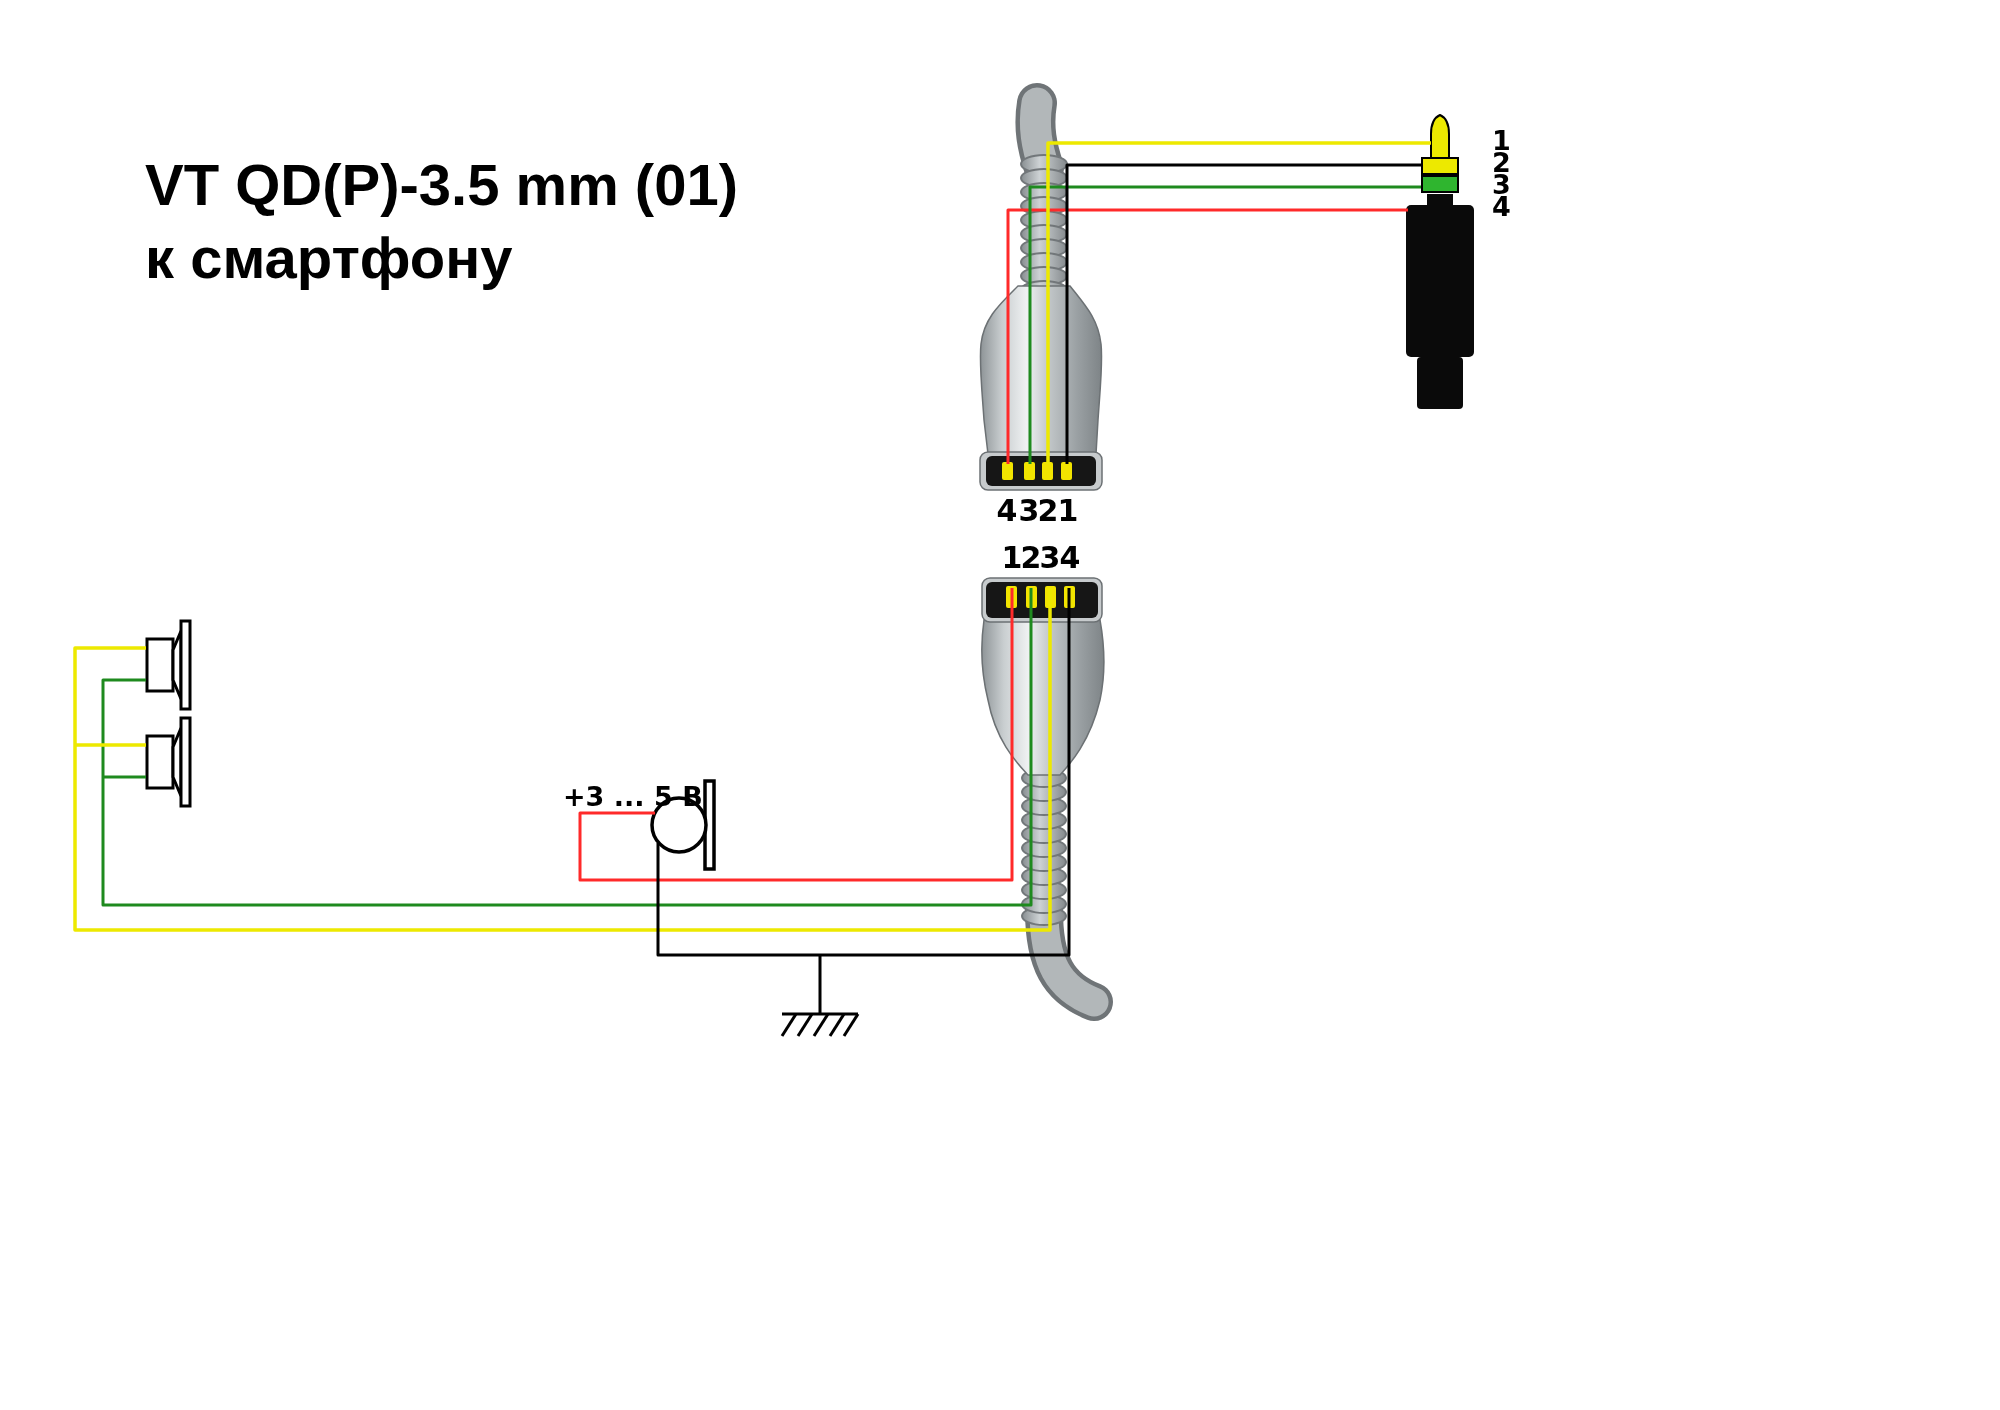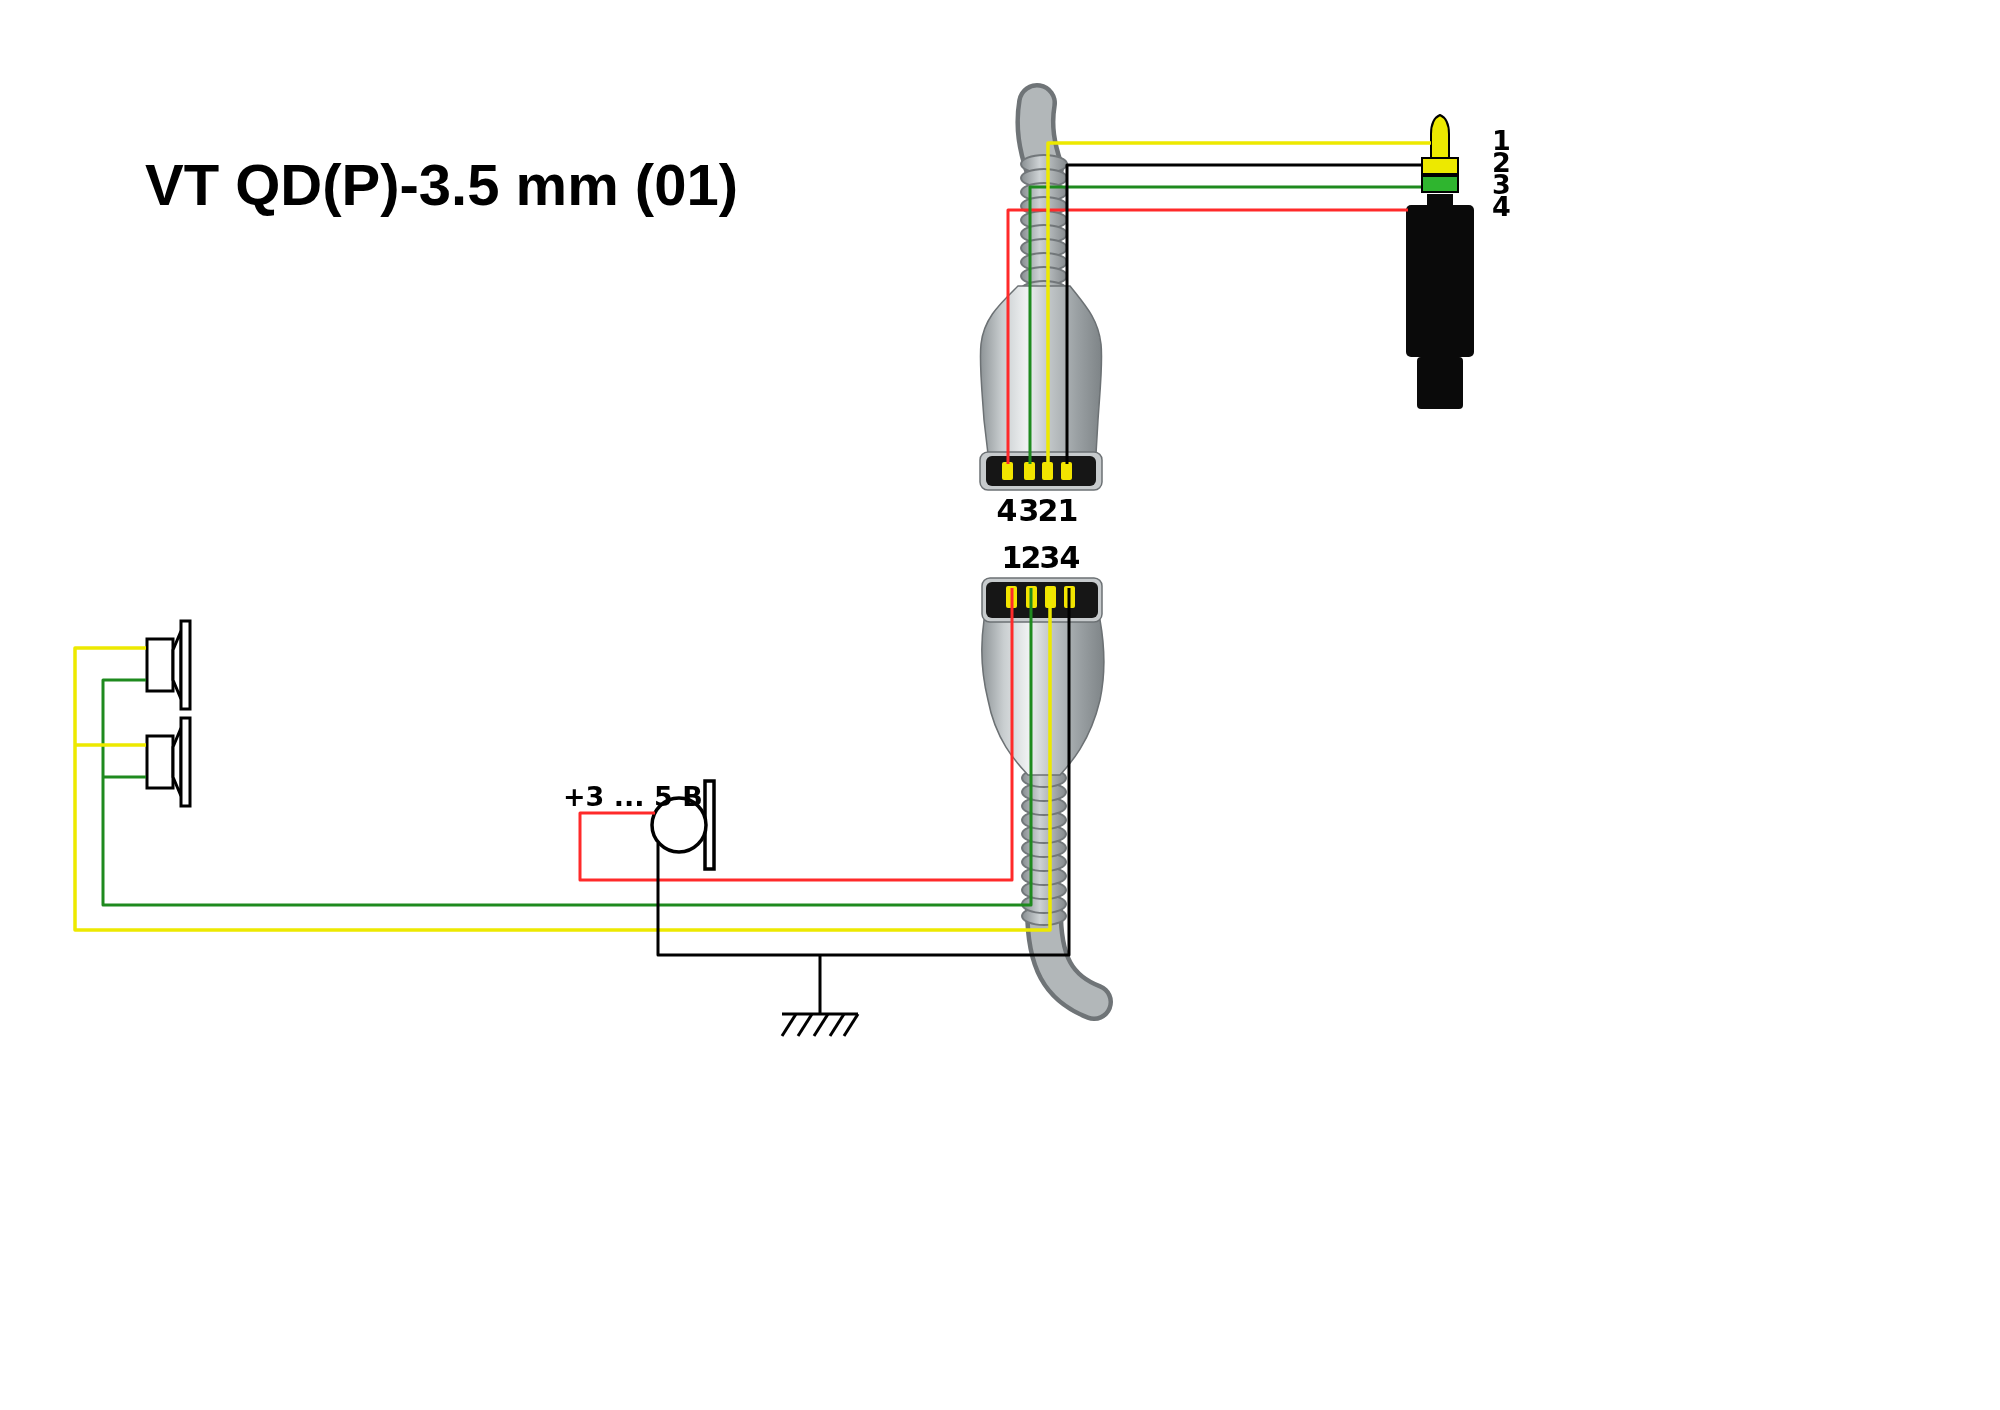--- a/index.html
+++ b/index.html
@@ -16,20 +16,21 @@
   text.jack-label { font:700 27px "DejaVu Sans", sans-serif; fill:#000; }
   text.mic-label  { font:700 27px "DejaVu Sans", sans-serif; fill:#000; }
 </style>
 </head>
 <body>
 
 <div class="stage">
 
   <div class="title">
     <div>VT QD(P)-3.5 mm (01)</div>
+    <div>к смартфону</div>
   </div>
 
   <svg class="diagram" width="2000" height="1410" viewBox="0 0 2000 1410">
     <defs>
       <linearGradient id="metal" x1="0" y1="0" x2="1" y2="0">
         <stop offset="0" stop-color="#8e9497"></stop>
         <stop offset="0.18" stop-color="#c9ced0"></stop>
         <stop offset="0.38" stop-color="#eff1f2"></stop>
         <stop offset="0.56" stop-color="#c2c7c9"></stop>
         <stop offset="0.8" stop-color="#9aa0a3"></stop>

